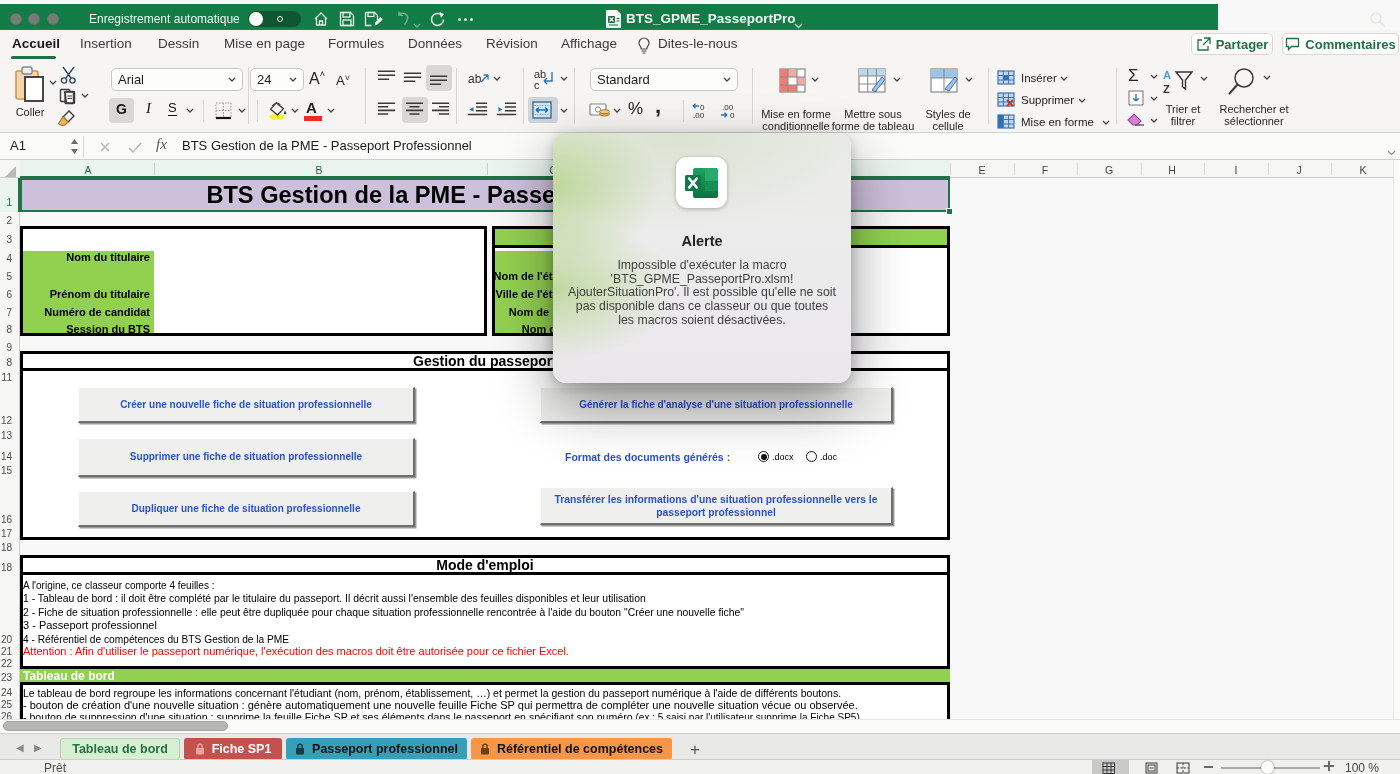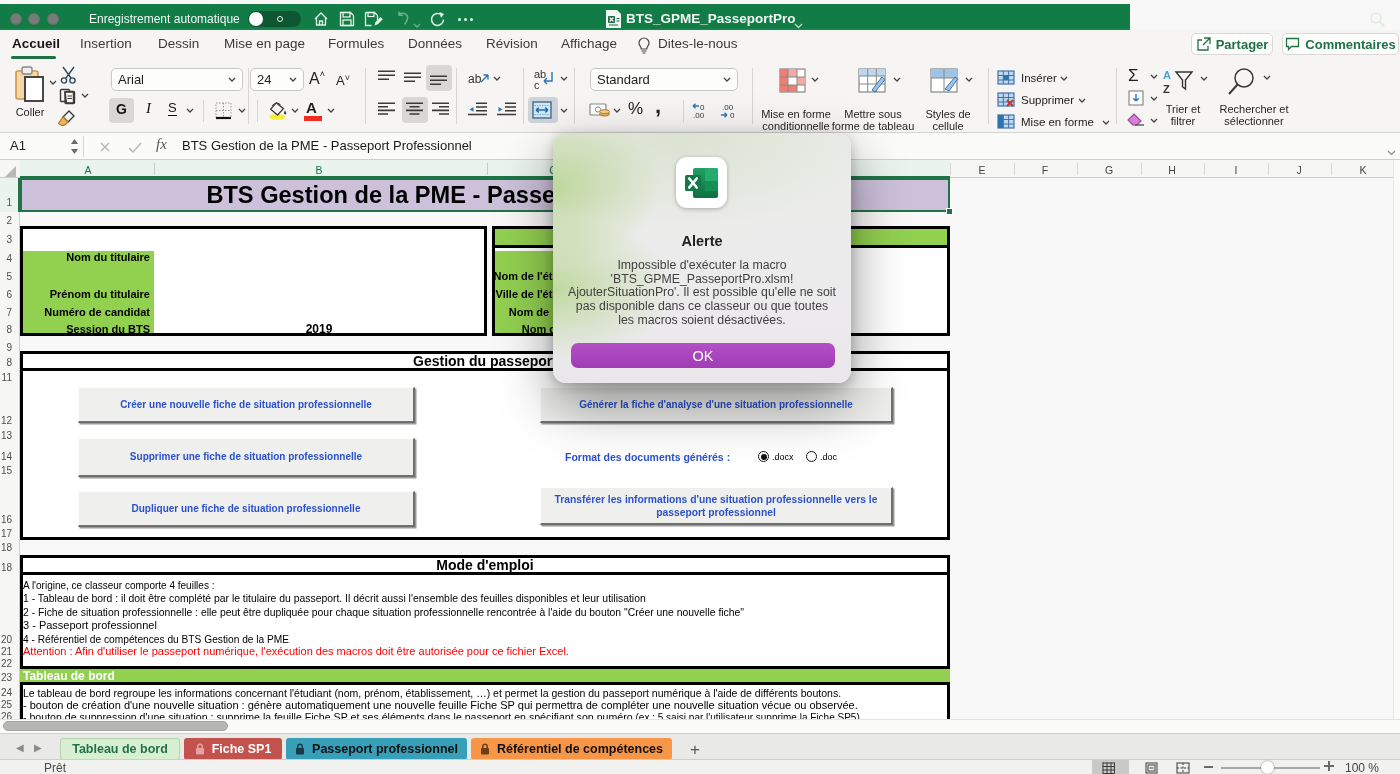--- a/index.html
+++ b/index.html
@@ -1,19 +1,19 @@
 <!DOCTYPE html>
 <html><head><meta charset="utf-8">
 <style>
 *{margin:0;padding:0;box-sizing:border-box}
 html,body{width:1400px;height:774px;overflow:hidden}
 body{font-family:"Liberation Sans",sans-serif;position:relative;background:#f8f8f8}
 .abs{position:absolute}
 
-#titlebar{position:absolute;left:0;top:4px;width:1130px;height:30px;background:linear-gradient(180deg,#117c46 0%,#117c46 78%,#1b8a52 88%,#35815b 100%)}
+#titlebar{position:absolute;left:0;top:4px;width:1218px;height:30px;background:linear-gradient(180deg,#117c46 0%,#117c46 78%,#1b8a52 88%,#35815b 100%)}
 #titlebar .light{position:absolute;top:9px;width:12px;height:12px;border-radius:50%;background:#767d76;box-shadow:inset 0 0 0 1px rgba(0,0,0,.12)}
 .tbtxt{position:absolute;color:#f2f7f3;font-size:12px;font-weight:500;top:8px}
 .ticon{position:absolute;top:7px}
 
 #tabrow{position:absolute;left:0;top:30px;width:1400px;height:30px;background:#f6f5f3}
 .rtab{position:absolute;top:6px;font-size:13.5px;color:#3a3a3a;white-space:nowrap}
 .rtab.active{font-weight:bold;color:#161616}
 #tabrow .uline{position:absolute;left:11px;top:26px;width:45px;height:3px;background:#1e7145;border-radius:2px}
 .topbtn{position:absolute;top:3px;height:22px;border:1px solid #d9d8d6;border-radius:5px;background:#fdfdfc;color:#1e7145;font-size:13px;font-weight:bold;display:flex;align-items:center;justify-content:center;gap:5px}
 
@@ -592,21 +592,20 @@
 
     <div class="abs" style="left:20px;top:18px;width:930px;height:34px;background:#ccc0da;border:2px solid #217346;display:flex;align-items:center;justify-content:center;font-size:23.6px;font-weight:bold;color:#000">BTS Gestion de la PME - Passeport Professionnel</div>
     <div class="abs" style="left:946px;top:48px;width:7px;height:7px;background:#217346;border:1px solid #fff"></div>
 
     <div class="blackbox" style="left:20px;top:66px;width:467px;height:110px">
       <div class="abs" style="left:0;top:22px;width:131px;height:82px;background:#92d050"></div>
       <div class="lbl" style="right:334px;top:28px">Nom du titulaire</div>
       <div class="lbl" style="right:334px;top:65px">Prénom du titulaire</div>
       <div class="lbl" style="right:334px;top:83px">Numéro de candidat</div>
       <div class="lbl" style="right:334px;top:100px">Session du BTS</div>
-      <div class="lbl" style="left:131px;top:100px;width:330px;text-align:center;font-size:12px">2019</div>
     </div>
 
     <div class="blackbox" style="left:492px;top:66px;width:458px;height:110px">
       <div class="greenhdr" style="height:19px">Établissement de formation</div>
       <div class="abs" style="left:0;top:22px;width:125px;height:82px;background:#92d050"></div>
       <div class="lbl" style="right:331px;top:47px">Nom de l'établissement</div>
       <div class="lbl" style="right:331px;top:65px">Ville de l'établissement</div>
       <div class="lbl" style="right:331px;top:83px">Nom de l'enseignant</div>
       <div class="lbl" style="right:331px;top:100px">Nom de la section</div>
     </div>
@@ -703,14 +702,13 @@
         </defs>
       <rect x="9" y="3" width="25" height="30" rx="2" fill="url(#xg)"></rect>
       <rect x="21" y="3" width="13" height="15" rx="2" fill="#27ab6d"></rect>
       <rect x="21" y="16" width="13" height="10" fill="#149055"></rect>
       <rect x="1" y="10" width="16" height="16" rx="1.5" fill="#12794a"></rect>
       <path d="M5.2 13.5l7.6 9M12.8 13.5l-7.6 9" stroke="#fff" stroke-width="2.6" stroke-linecap="round"></path>
     </svg>
   </div>
   <div class="abs" style="left:0;top:100px;width:298px;text-align:center;font-size:14.5px;font-weight:bold;color:#222">Alerte</div>
   <div class="abs" style="left:0;top:126px;width:298px;text-align:center;font-size:12.3px;line-height:13.7px;color:#414141">Impossible d'exécuter la macro<br>'BTS_GPME_PasseportPro.xlsm!<br>AjouterSituationPro'. Il est possible qu'elle ne soit<br>pas disponible dans ce classeur ou que toutes<br>les macros soient désactivées.</div>
-  <div id="okbtn">OK</div>
 </div>
 
 </body></html>

